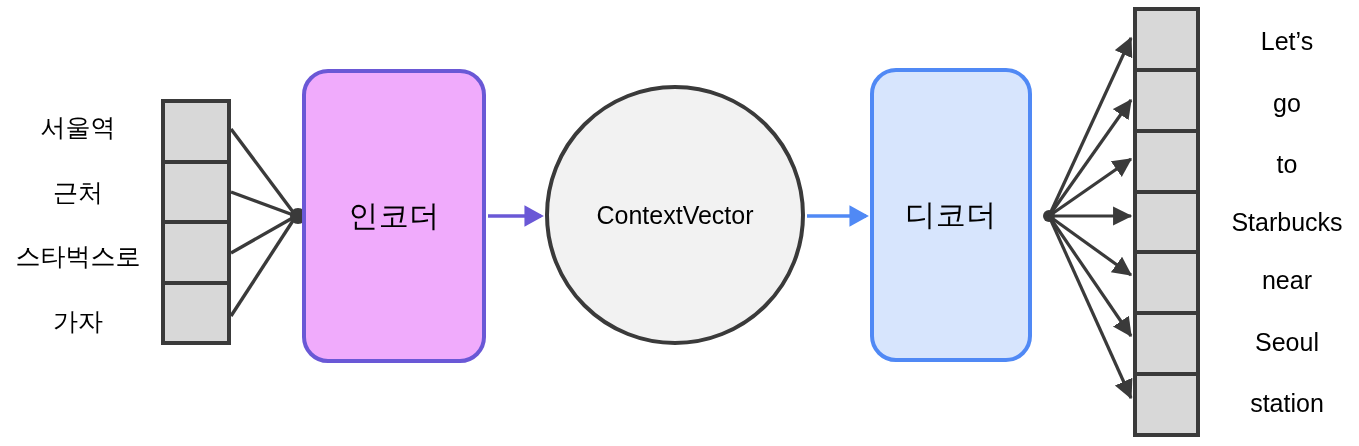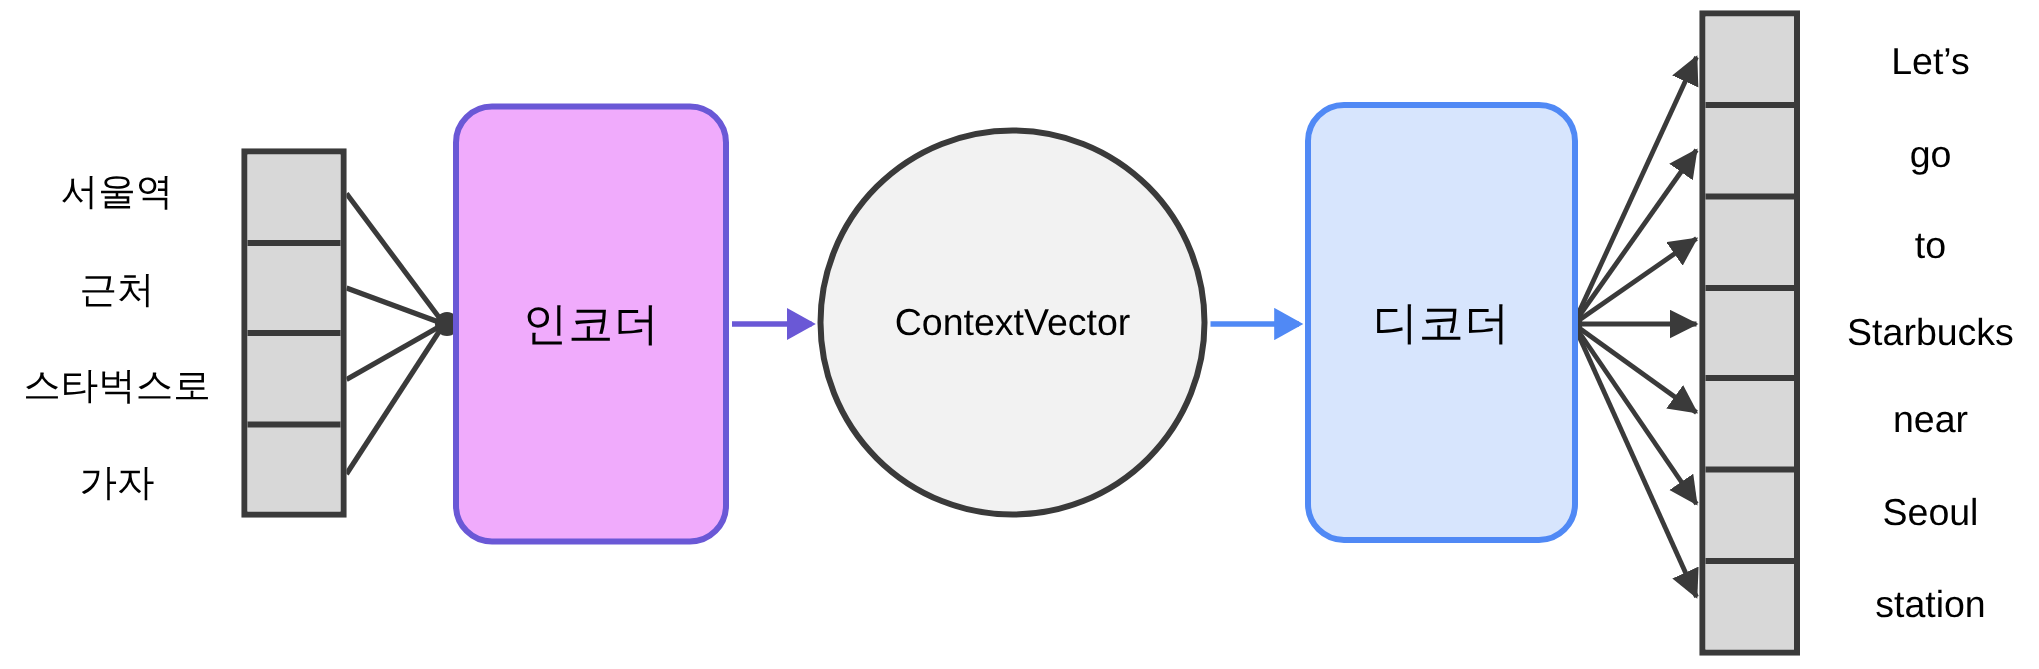--- a/index.html
+++ b/index.html
@@ -54,21 +54,21 @@
     font-size: 30px;
     color: #000000;
     letter-spacing: 0.5px;
   }
   #encoder-box {
     left: 302px; top: 69px; width: 184px; height: 294px;
     background: #f0abfc;
     border: 4px solid #6a58d6;
   }
   #decoder-box {
-    left: 870px; top: 68px; width: 182px; height: 294px;
+    left: 870px; top: 68px; width: 162px; height: 294px;
     background: #d7e5fd;
     border: 4px solid #5089f5;
   }
 
   
   #context-circle {
     position: absolute;
     left: 545px; top: 85px;
     width: 260px; height: 260px;
     box-sizing: border-box;

